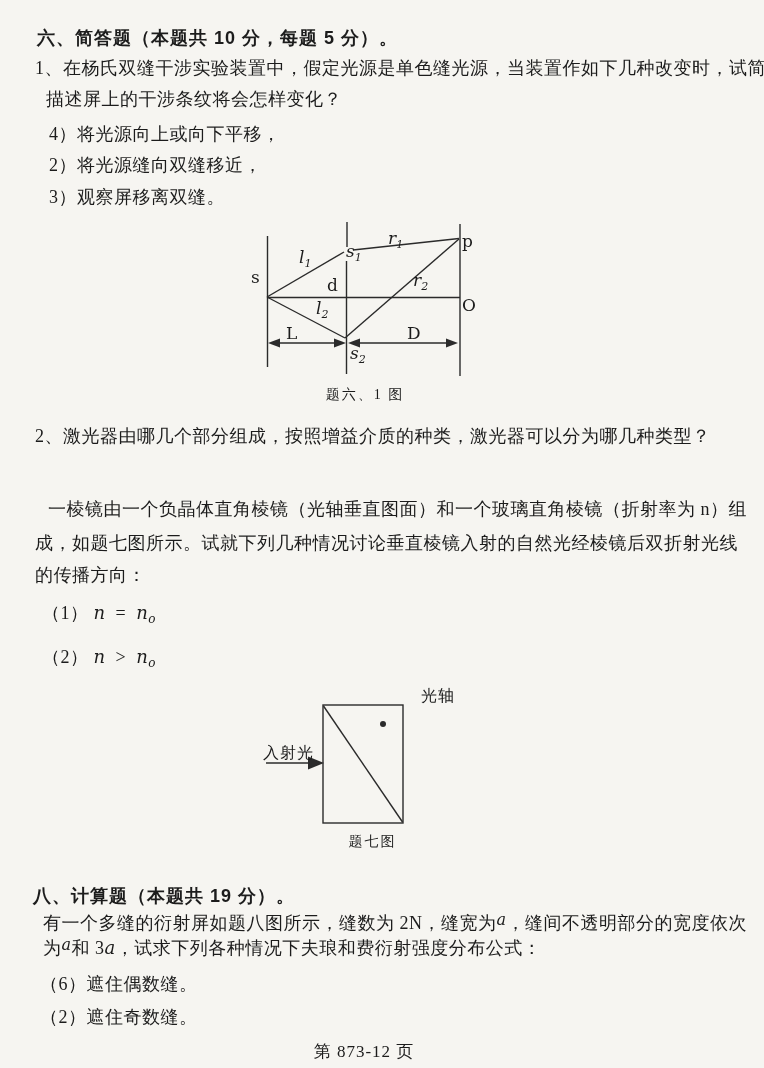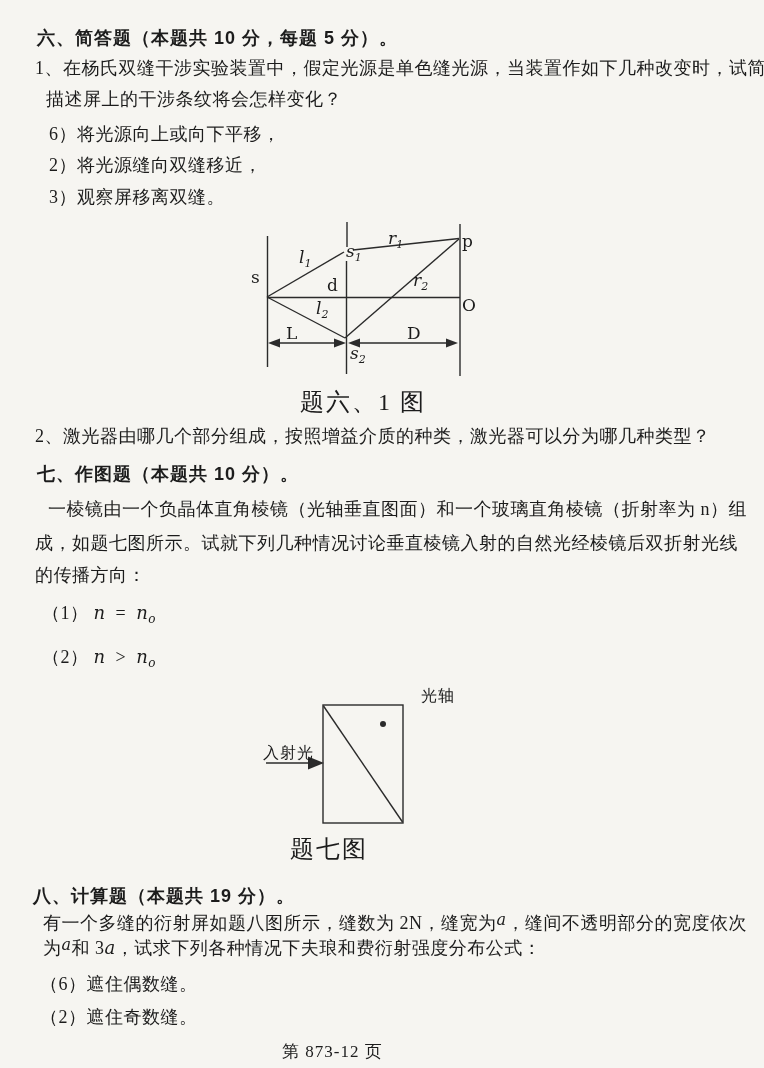--- a/index.html
+++ b/index.html
@@ -7,43 +7,43 @@
   .page{
     position:relative;
     width:764px;height:1068px;
     background:#f6f5f1;
     font-family:"Liberation Serif","DejaVu Serif",serif;
     color:#1c1c1c;
     overflow:hidden;
   }
   .line{position:absolute;white-space:nowrap;font-size:18px;letter-spacing:.5px;}
   .heading{font-weight:bold;font-family:"Liberation Sans","DejaVu Sans",sans-serif;font-size:18px;letter-spacing:1px;}
-  .caption{position:absolute;font-size:24px;letter-spacing:2px;text-align:left;}
+  .caption{position:absolute;font-size:14px;letter-spacing:2px;text-align:center;}
   .var{font-style:italic;font-family:"DejaVu Serif",serif;}
   .sub{font-size:12px;vertical-align:-4px;}
   .raised{position:relative;top:-4px;font-size:16px;}
   .op{margin:0 5px;}
-  .footer{position:absolute;font-size:17px;letter-spacing:1px;text-align:left;}
+  .footer{position:absolute;font-size:17px;letter-spacing:1px;text-align:center;}
   svg{position:absolute;overflow:visible;}
   .fig-stroke{stroke:#2b2b2b;stroke-width:1.4;fill:none;}
   .fig-fill{fill:#2b2b2b;stroke:none;}
   .fig-label{font-family:"DejaVu Serif",serif;font-size:17px;fill:#1c1c1c;}
   .fig-label.it{font-style:italic;}
   .fig-cjk{font-family:"Liberation Serif","DejaVu Serif",serif;font-size:16px;fill:#1c1c1c;letter-spacing:1px;}
   .fig-sub{font-size:11px;}
 </style>
 </head>
 <body>
 
 <div class="page">
 
   <div class="line heading" style="left:37px;top:26px">六、简答题（本题共 10 分，每题 5 分）。</div>
   <div class="line" style="left:35px;top:56px">1、在杨氏双缝干涉实验装置中，假定光源是单色缝光源，当装置作如下几种改变时，试简单</div>
   <div class="line" style="left:46px;top:87px">描述屏上的干涉条纹将会怎样变化？</div>
-  <div class="line" style="left:49px;top:122px">6）将光源向上或向下平移，</div>
+  <div class="line" style="left:49px;top:122px">4）将光源向上或向下平移，</div>
   <div class="line" style="left:49px;top:153px">2）将光源缝向双缝移近，</div>
   <div class="line" style="left:49px;top:185px">3）观察屏移离双缝。</div>
 
   <svg style="left:230px;top:215px" width="260" height="168" viewBox="230 215 260 168">
 
     <line class="fig-stroke" x1="267.5" y1="236" x2="267.5" y2="367"></line>
     <line class="fig-stroke" x1="347" y1="222" x2="347" y2="247"></line>
     <line class="fig-stroke" x1="346.5" y1="261" x2="346.5" y2="374"></line>
     <line class="fig-stroke" x1="460" y1="224" x2="460" y2="376"></line>
 
@@ -72,21 +72,20 @@
     <text class="fig-label" x="462" y="311">O</text>
     <text class="fig-label it" x="316" y="314"><tspan>l</tspan><tspan class="fig-sub" dy="4">2</tspan></text>
     <text class="fig-label" x="286" y="339">L</text>
     <text class="fig-label" x="407" y="339">D</text>
     <text class="fig-label it" x="350" y="359"><tspan>s</tspan><tspan class="fig-sub" dy="4">2</tspan></text>
   </svg>
   <div class="caption" style="left:300px;top:386px;width:130px">题六、1 图</div>
 
   <div class="line" style="left:35px;top:424px">2、激光器由哪几个部分组成，按照增益介质的种类，激光器可以分为哪几种类型？</div>
 
-  <div class="line heading" style="left:37px;top:462px">七、作图题（本题共 10 分）。</div>
   <div class="line" style="left:48px;top:497px">一棱镜由一个负晶体直角棱镜（光轴垂直图面）和一个玻璃直角棱镜（折射率为 n）组</div>
   <div class="line" style="left:35px;top:531px">成，如题七图所示。试就下列几种情况讨论垂直棱镜入射的自然光经棱镜后双折射光线</div>
   <div class="line" style="left:35px;top:563px">的传播方向：</div>
 
   <div class="line" style="left:42px;top:601px">
     <span>（1）</span>
     <span class="var">n</span>
     <span class="op">=</span>
     <span class="var">n</span><span class="var sub">o</span>
   </div>

